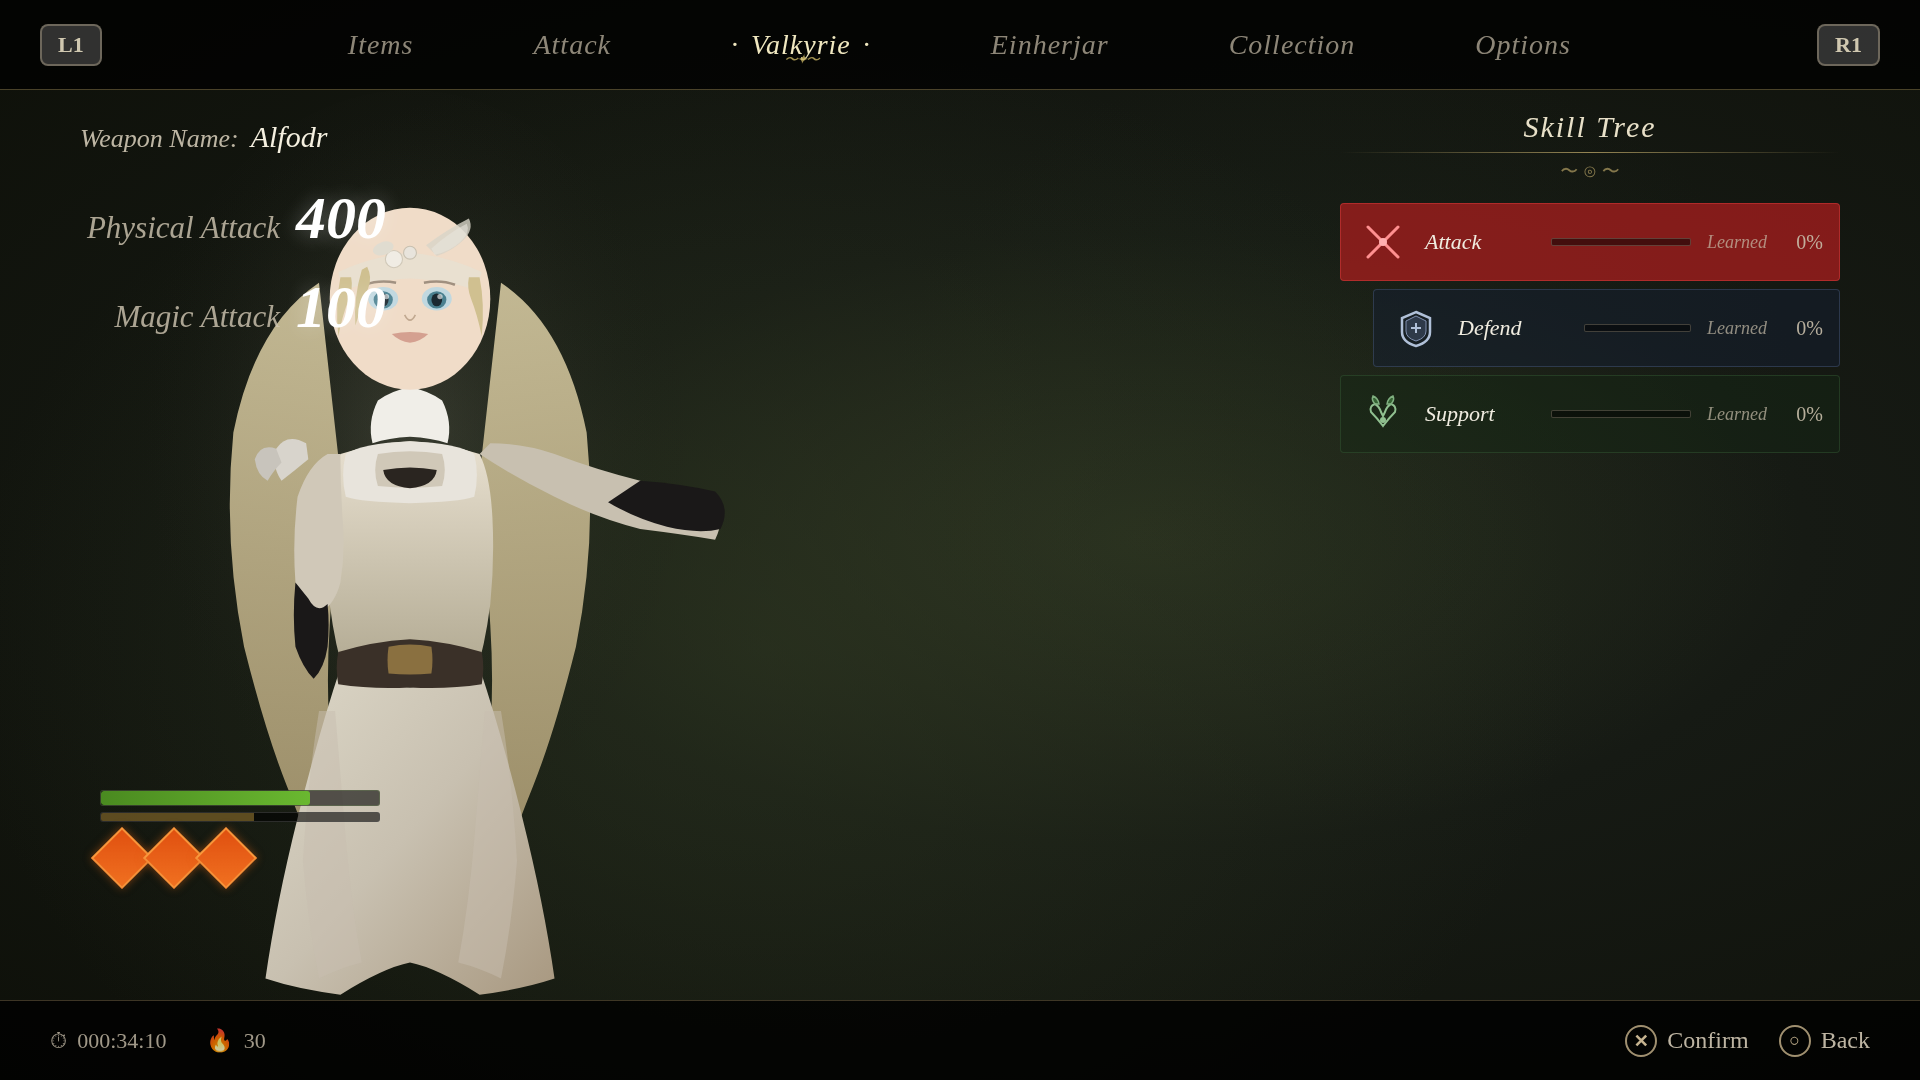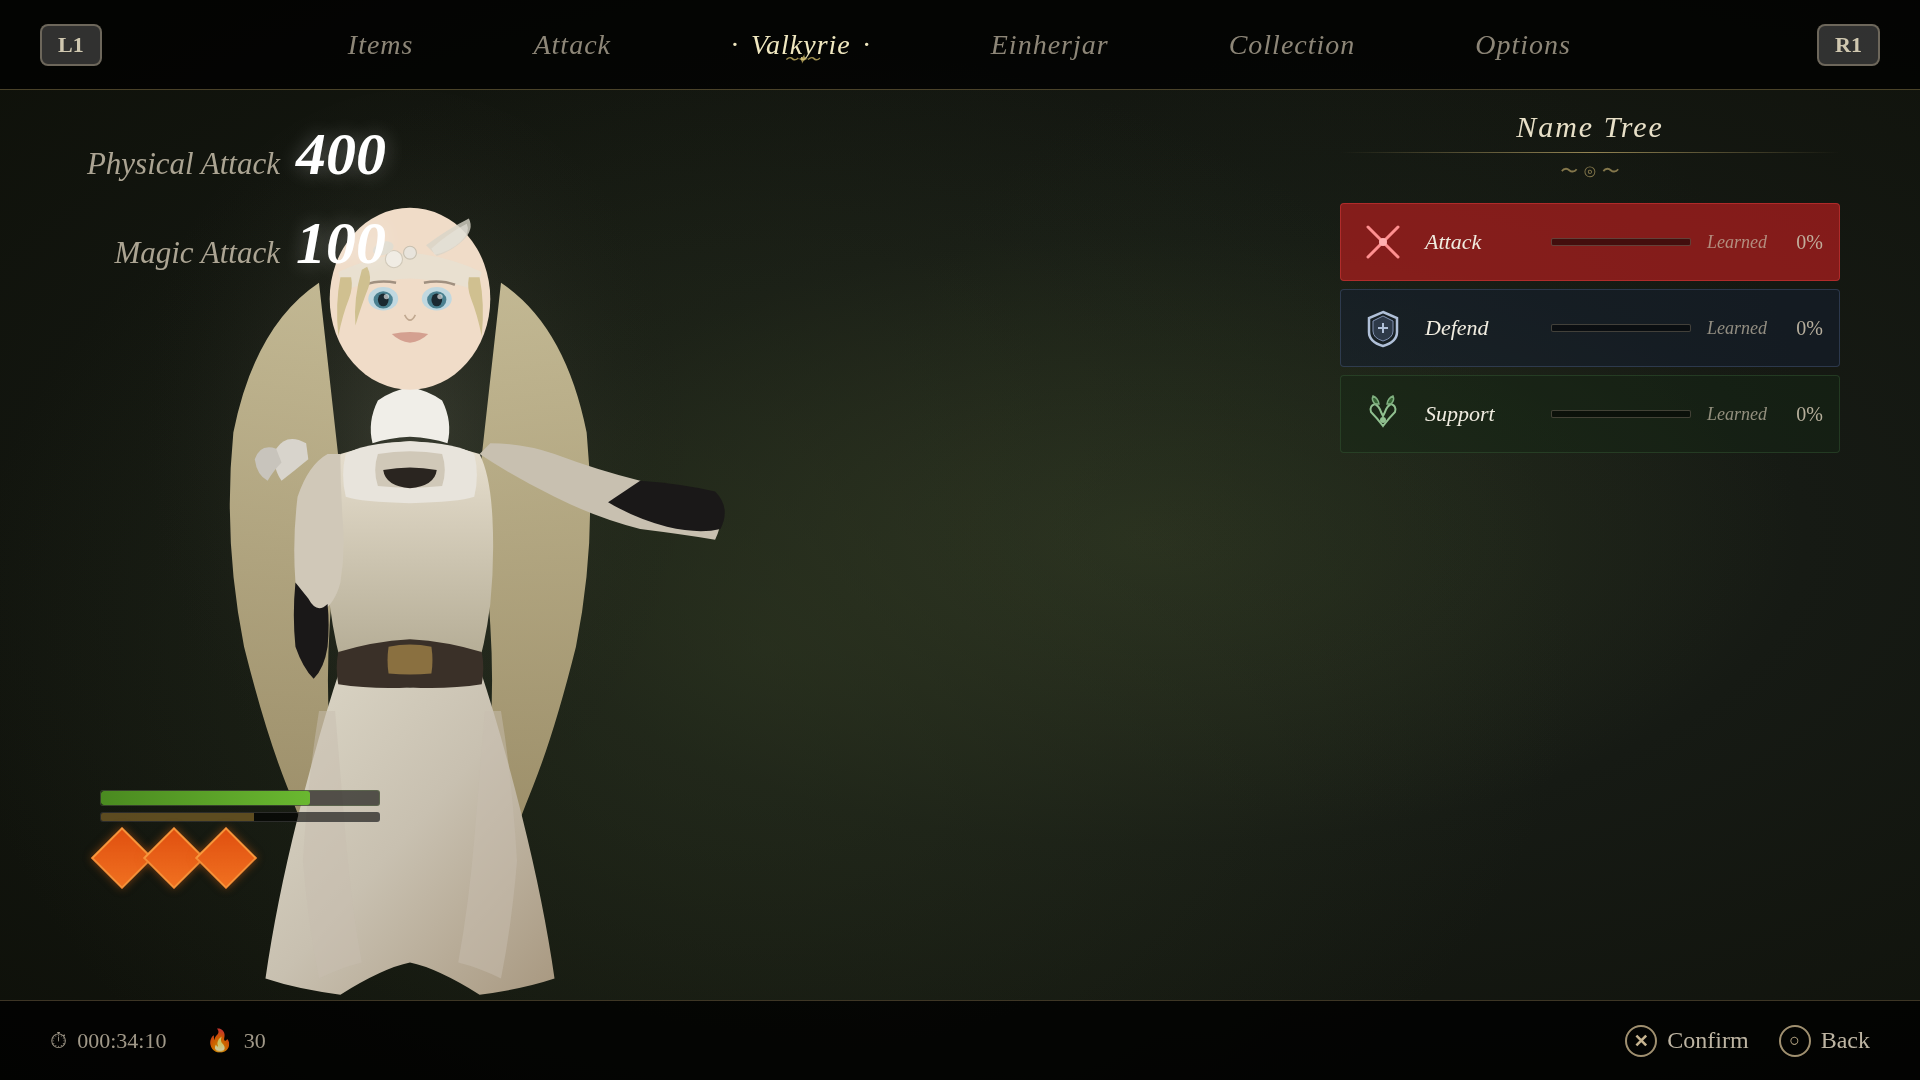--- a/index.html
+++ b/index.html
@@ -226,20 +226,21 @@
     }
 
     .skill-row.attack {
       background: rgba(180,30,30,0.7);
       border: 1px solid rgba(220,60,60,0.5);
     }
 
     .skill-row.defend {
       background: rgba(20,30,50,0.5);
       border: 1px solid rgba(80,100,140,0.4);
+      margin-left: 33px;
     }
 
     .skill-row.support {
       background: rgba(20,40,20,0.4);
       border: 1px solid rgba(60,100,60,0.4);
     }
 
     .skill-icon {
       width: 52px;
       height: 52px;
@@ -446,20 +447,24 @@
     <div class="nav-tab">Collection</div>
     <div class="nav-tab">Options</div>
   </div>
 
   <div class="controller-btn">R1</div>
 </nav>
 
 <div class="main-content">
 
   <div class="char-info">
+    <div class="weapon-name-row">
+      <span class="label-text">Weapon Name:</span>
+      <span class="weapon-name">Alfodr</span>
+    </div>
     <div class="stat-row">
       <span class="stat-label">Physical Attack</span>
       <span class="stat-value">400</span>
     </div>
     <div class="stat-row">
       <span class="stat-label">Magic Attack</span>
       <span class="stat-value">100</span>
     </div>
   </div>
 
@@ -543,21 +548,21 @@
       <path d="M260,175 Q255,200 258,230 Q262,210 268,195 Q272,185 270,175Z" fill="#d0c090"></path>
       <path d="M280,168 Q272,195 274,220 Q280,200 286,185 Q290,175 285,165Z" fill="#cfc090"></path>
       <path d="M390,175 Q395,200 392,230 Q388,210 382,195 Q378,185 380,175Z" fill="#d0c090"></path>
 
       <path d="M228,330 Q210,320 200,335 Q195,350 205,365 Q218,355 230,345Z" fill="#d8d4cc"></path>
       <path d="M200,335 Q185,330 180,345 Q182,360 192,365 Q198,355 205,348Z" fill="#c8c4bc"></path>
     </svg>
   </div>
 
   <div class="skill-tree">
-    <div class="skill-tree-title">Name Tree</div>
+    <div class="skill-tree-title">Skill Tree</div>
     <div class="skill-tree-divider"></div>
     <div class="skill-tree-ornament">〜 ⊙ 〜</div>
 
     <div class="skill-row attack">
       <div class="skill-icon">
         <svg width="40" height="40" viewBox="0 0 40 40">
           <line x1="5" y1="35" x2="35" y2="5" stroke="#ff9090" stroke-width="3" stroke-linecap="round"></line>
           <line x1="5" y1="5" x2="35" y2="35" stroke="#ff9090" stroke-width="3" stroke-linecap="round"></line>
           <circle cx="20" cy="20" r="4" fill="#ffb0b0"></circle>
         </svg>

